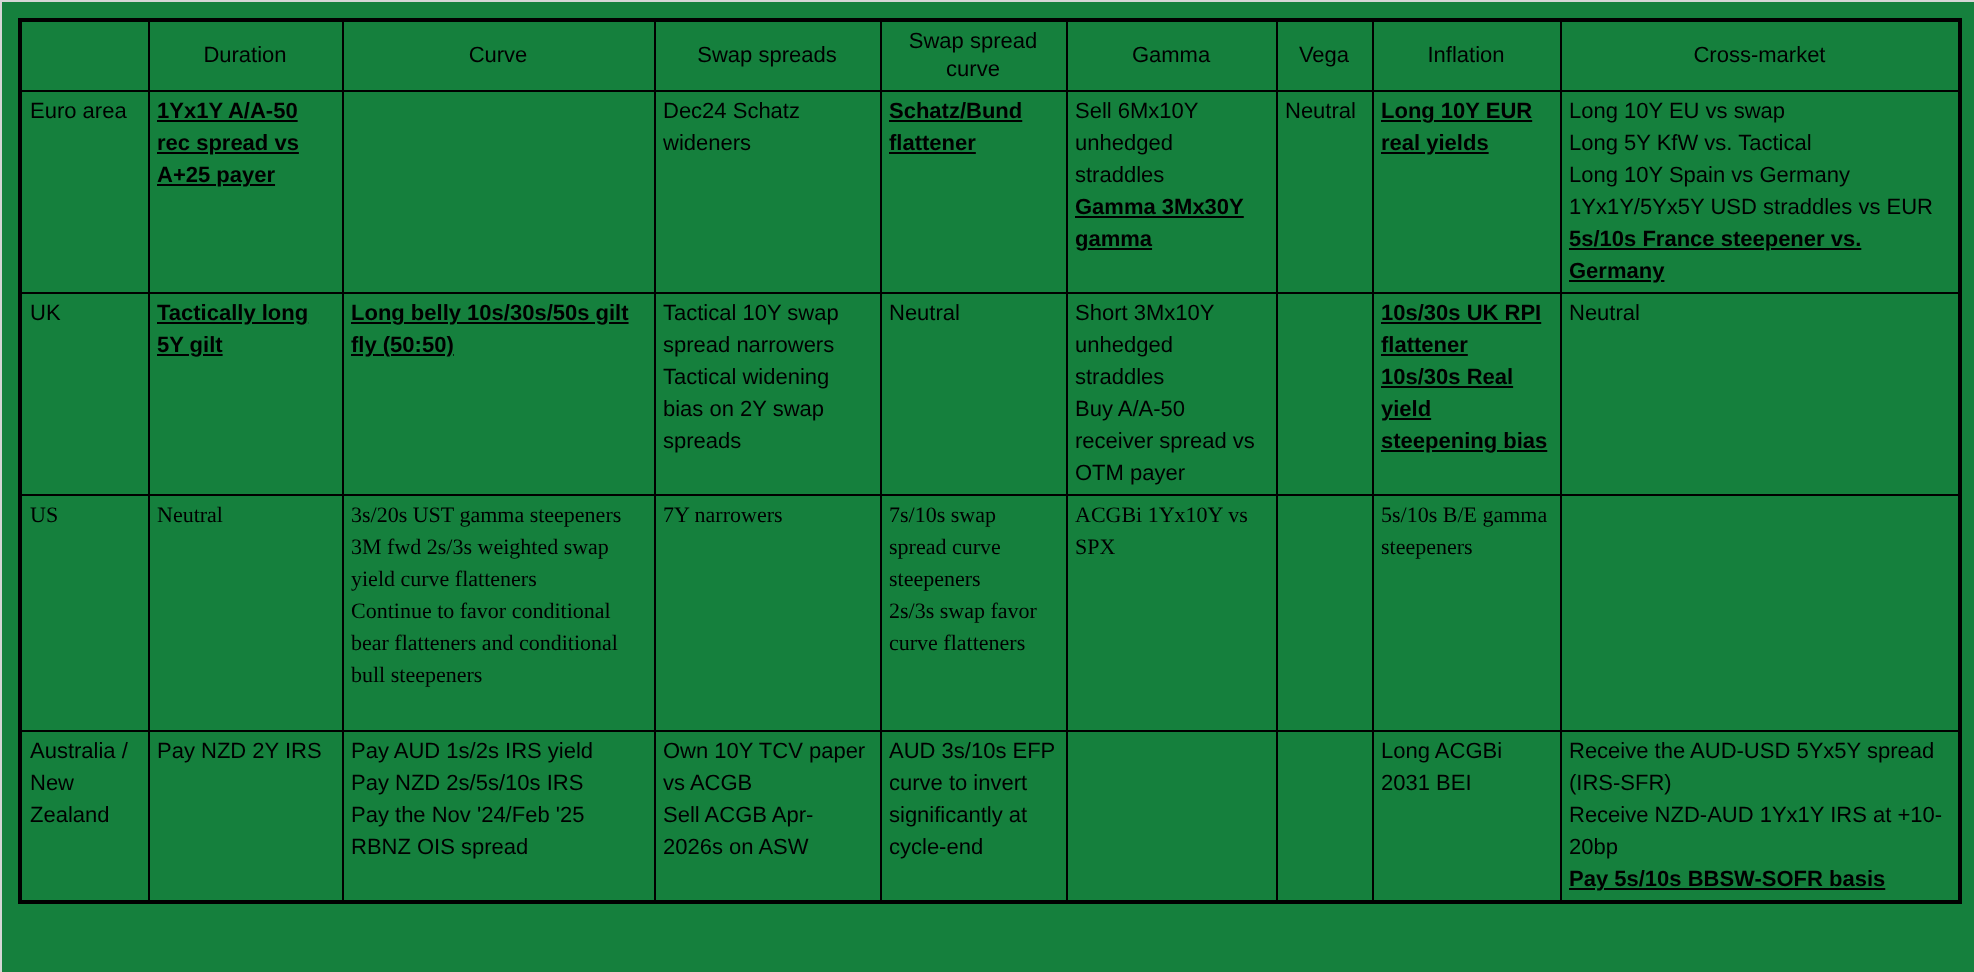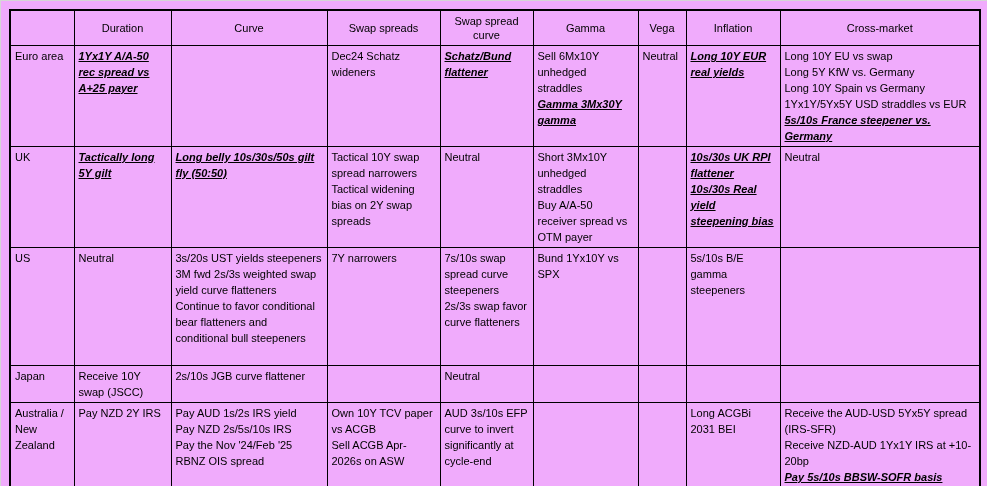--- a/index.html
+++ b/index.html
@@ -5,21 +5,21 @@
   html, body {
     margin: 0;
     padding: 0;
     background: #ffffff;
   }
   .page {
     position: relative;
     width: 987px;
     height: 486px;
     box-sizing: border-box;
-    background: #f0abfc;
+    background: #15803d;
     border-top: 1px solid #d6d6d6;
     border-left: 1px solid #d6d6d6;
     overflow: hidden;
     font-family: "Liberation Sans", "DejaVu Sans", sans-serif;
     color: #000000;
   }
   table.strategy-table {
     position: absolute;
     left: 8px;
     top: 8px;
@@ -56,30 +56,29 @@
     vertical-align: top;
     text-align: left;
     padding: 2px 4px;
     line-height: 16px;
   }
   tbody td:first-child {
     padding-right: 1px;
   }
   tbody tr:nth-child(1) { height: 84px; }
   tbody tr:nth-child(2) { height: 84px; }
-  tbody tr:nth-child(3) { height: 118px; }
+  tbody tr:nth-child(3) { height: 118px; font-family: Liberation Serif, serif; }
   tbody tr:nth-child(4) { height: 34px; }
   tbody tr:nth-child(5) { height: 69px; }
   tbody tr:nth-child(6) { height: 37px; }
 
   .line { display: block; }
   .line.strong {
     font-weight: bold;
     text-decoration: underline;
-    font-style: italic;
   }
 </style>
 </head>
 <body>
 
 <div class="page">
   <table class="strategy-table">
     <colgroup>
       <col class="c-region">
       <col class="c-duration">
@@ -122,21 +121,21 @@
             <div class="line strong">Gamma 3Mx30Y gamma</div>
           </td>
           <td>
             <div class="line">Neutral</div>
           </td>
           <td>
             <div class="line strong">Long 10Y EUR real yields</div>
           </td>
           <td>
             <div class="line">Long 10Y EU vs swap</div>
-            <div class="line">Long 5Y KfW vs. Germany</div>
+            <div class="line">Long 5Y KfW vs. Tactical</div>
             <div class="line">Long 10Y Spain vs Germany</div>
             <div class="line">1Yx1Y/5Yx5Y USD straddles vs EUR</div>
             <div class="line strong">5s/10s France steepener vs. Germany</div>
           </td>
         </tr>
         <tr>
           <td>UK</td>
           <td>
             <div class="line strong">Tactically long 5Y gilt</div>
           </td>
@@ -162,55 +161,38 @@
           <td>
             <div class="line">Neutral</div>
           </td>
         </tr>
         <tr>
           <td>US</td>
           <td>
             <div class="line">Neutral</div>
           </td>
           <td>
-            <div class="line">3s/20s UST yields steepeners</div>
+            <div class="line">3s/20s UST gamma steepeners</div>
             <div class="line">3M fwd 2s/3s weighted swap yield curve flatteners</div>
             <div class="line">Continue to favor conditional bear flatteners and conditional bull steepeners</div>
           </td>
           <td>
             <div class="line">7Y narrowers</div>
           </td>
           <td>
             <div class="line">7s/10s swap spread curve steepeners</div>
             <div class="line">2s/3s swap favor curve flatteners</div>
           </td>
           <td>
-            <div class="line">Bund 1Yx10Y vs SPX</div>
+            <div class="line">ACGBi 1Yx10Y vs SPX</div>
           </td>
           <td></td>
           <td>
             <div class="line">5s/10s B/E gamma steepeners</div>
           </td>
-          <td></td>
-        </tr>
-        <tr>
-          <td>Japan</td>
-          <td>
-            <div class="line">Receive 10Y swap (JSCC)</div>
-          </td>
-          <td>
-            <div class="line">2s/10s JGB curve flattener</div>
-          </td>
-          <td></td>
-          <td>
-            <div class="line">Neutral</div>
-          </td>
-          <td></td>
-          <td></td>
-          <td></td>
           <td></td>
         </tr>
         <tr>
           <td>Australia / New Zealand</td>
           <td>
             <div class="line">Pay NZD 2Y IRS</div>
           </td>
           <td>
             <div class="line">Pay AUD 1s/2s IRS yield</div>
             <div class="line">Pay NZD 2s/5s/10s IRS</div>

